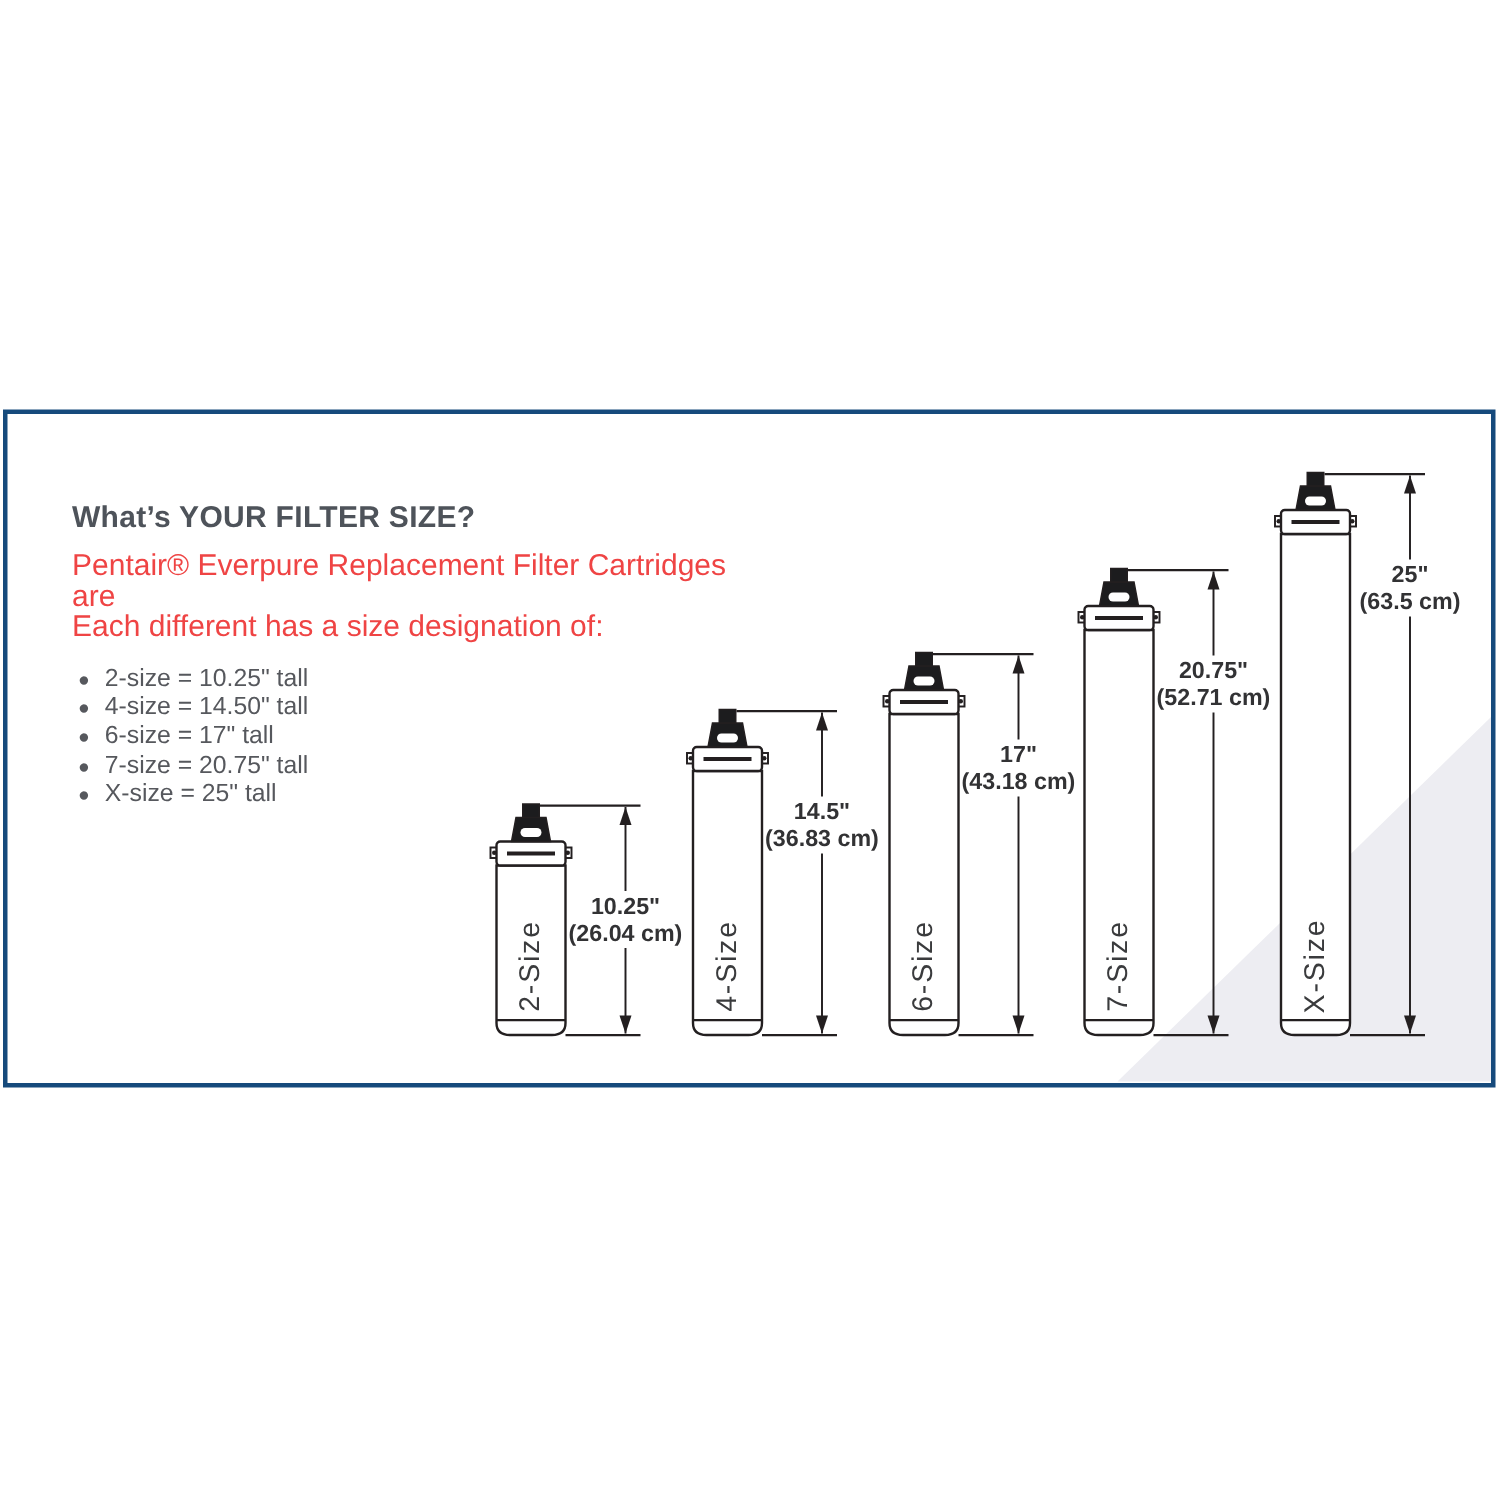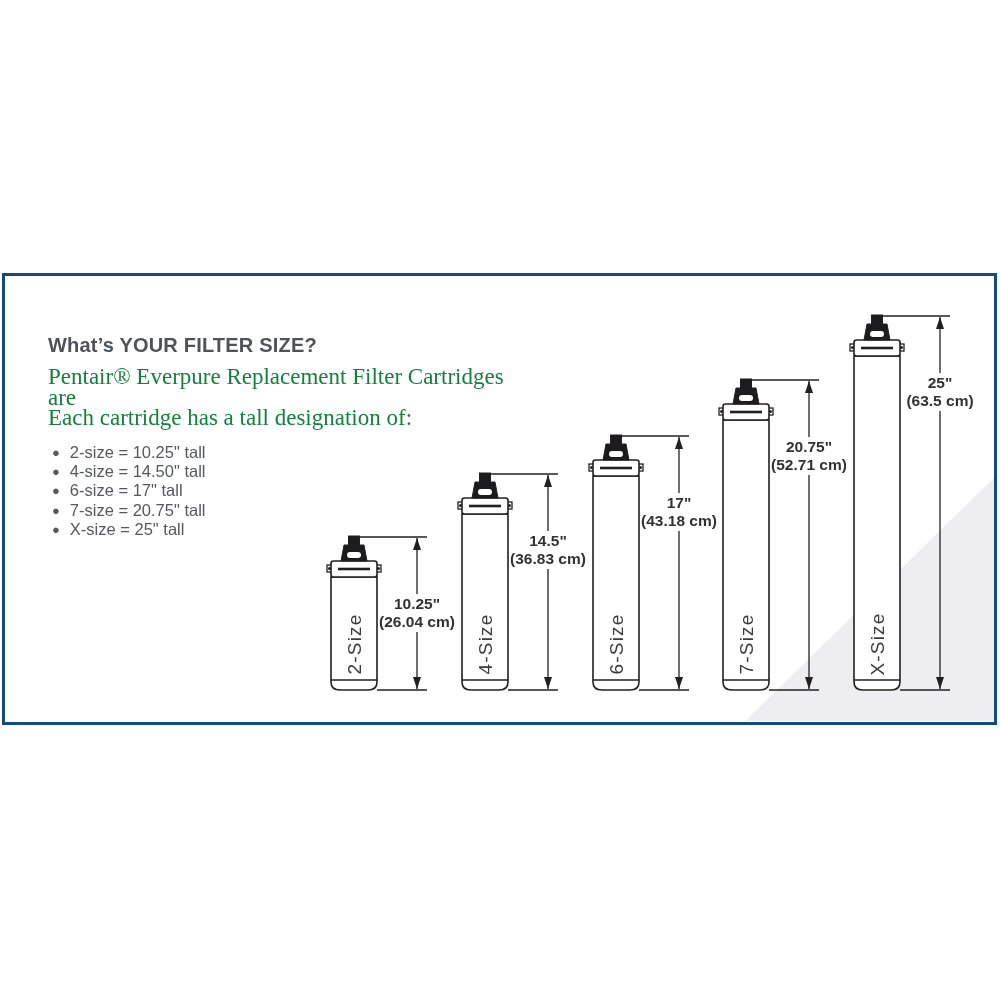--- a/index.html
+++ b/index.html
@@ -2,37 +2,37 @@
 <html><head>
 <meta charset="utf-8">
 <style>
   html,body{margin:0;padding:0;background:#ffffff;}
   .page{position:relative;width:1000px;height:1000px;background:#ffffff;overflow:hidden;
         font-family:"Liberation Sans",sans-serif;border-radius:12px;}
   .panel{position:absolute;left:2px;top:273px;width:989px;height:446px;
          border:3px solid #164a7c;background:#ffffff;box-sizing:content-box;}
   .content{position:absolute;left:43px;top:58px;width:460px;}
   .title{font-size:20px;font-weight:700;color:#4e535a;margin:0 0 10px 0;letter-spacing:.2px;}
-  .intro{font-size:23px;line-height:20.5px;color:#15803d;font-family:Liberation Serif, serif;}
+  .intro{font-size:20px;line-height:20.5px;color:#ef4444;}
   .bullets{list-style:none;margin:14px 0 0 0;padding:0;}
   .bullets li{display:flex;align-items:flex-start;font-size:16.5px;line-height:19.4px;color:#56585d;}
   .bullets .dot{font-size:13px;margin:0 10px 0 4px;line-height:19.4px;color:#56585d;}
   .diagram-svg{position:absolute;left:0;top:0;pointer-events:none;}
 </style>
 </head>
 <body>
 
 <div class="page">
 
   <div class="panel">
     <div class="content">
       <h1 class="title">What’s YOUR FILTER SIZE?</h1>
       <div class="intro">
         <div>Pentair® Everpure Replacement Filter Cartridges are</div>
-        <div>Each cartridge has a tall designation of:</div>
+        <div>Each different has a size designation of:</div>
       </div>
       <ul class="bullets">
         <li>
             <span class="dot">●</span>
             <span>2-size = 10.25" tall</span>
           </li>
         <li>
             <span class="dot">●</span>
             <span>4-size = 14.50" tall</span>
           </li>

